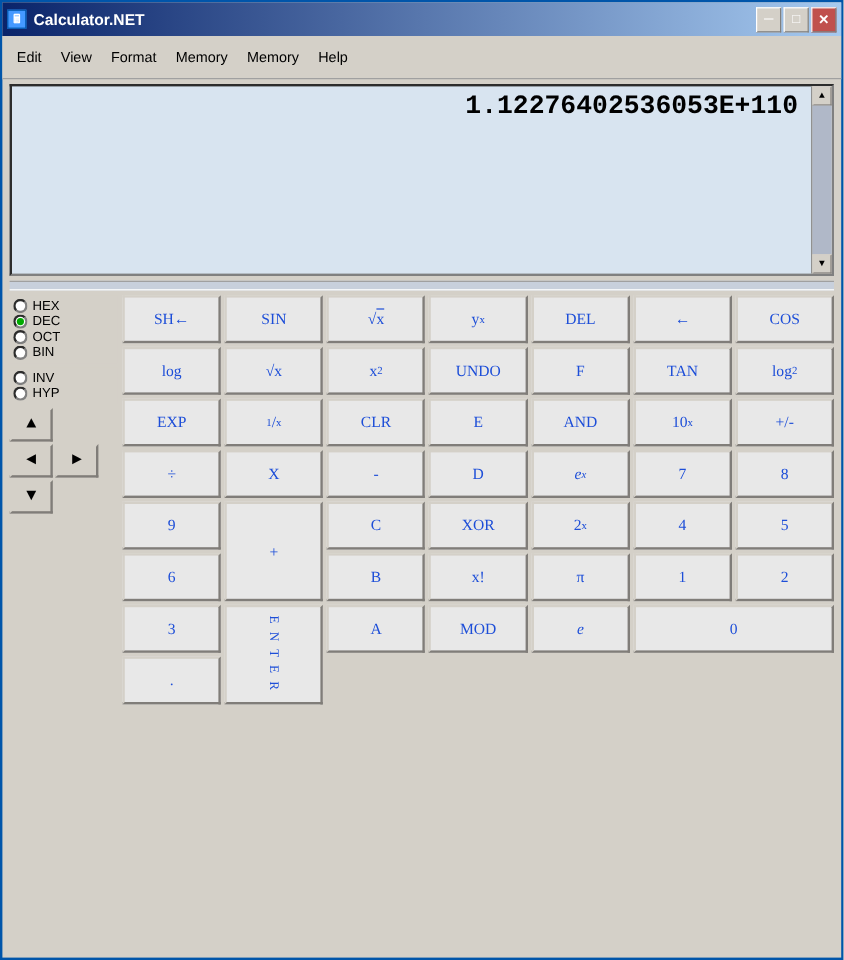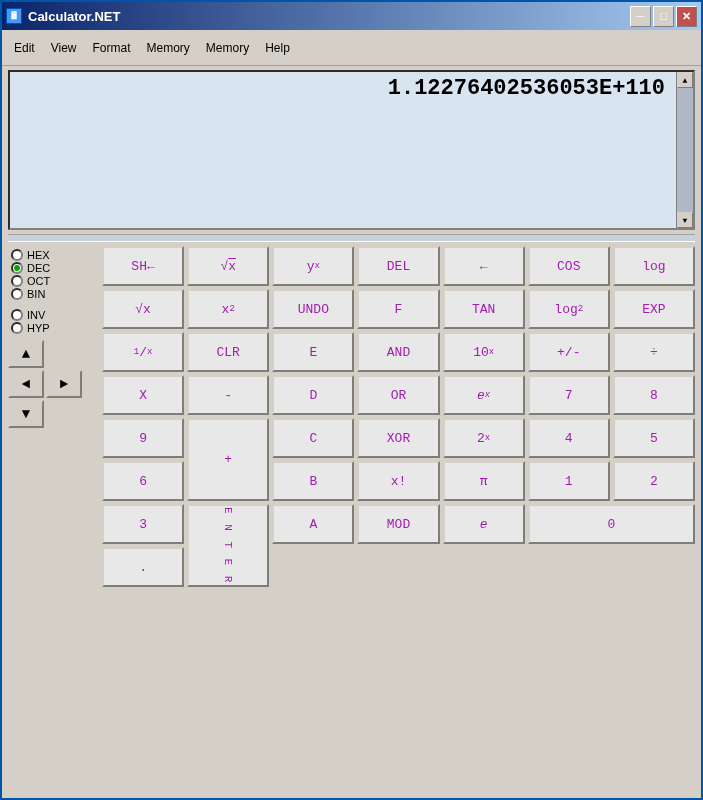--- a/index.html
+++ b/index.html
@@ -218,28 +218,28 @@
       flex: 1;
       display: flex;
       flex-direction: column;
       gap: 3px;
     }
 
     .calc-btn {
       height: 40px;
       background: #e8e8e8;
       border: 2px outset #d4d0c8;
-      font-family: Liberation Mono, monospace;
+      font-family: Liberation Serif, serif;
       font-size: 13px;
       cursor: pointer;
       display: flex;
       align-items: center;
       justify-content: center;
       white-space: nowrap;
-      color: #a21caf;
+      color: #1d4ed8;
     }
 
     .calc-btn.italic { font-style: italic; }
 
     .enter-btn {
       grid-row: span 2;
       height: 83px;
       writing-mode: vertical-rl;
       letter-spacing: 2px;
     }
@@ -326,20 +326,21 @@
           <div class="nav-btn">▼</div>
         </div>
       </div>
 
     </div>
 
     <div class="right-panel">
       <div style="display:grid; grid-template-columns: repeat(7,1fr); grid-template-rows: repeat(8,40px); gap:3px; flex:1;">
 
         <div class="calc-btn">SH←</div>
+        <div class="calc-btn">SIN</div>
         <div class="calc-btn">√<span style="text-decoration:overline">x</span></div>
         <div class="calc-btn">y<sup style="font-size:9px">x</sup></div>
         <div class="calc-btn">DEL</div>
         <div class="calc-btn">←</div>
 
         <div class="calc-btn">COS</div>
         <div class="calc-btn">log</div>
         <div class="calc-btn">√x</div>
         <div class="calc-btn">x<sup style="font-size:9px">2</sup></div>
         <div class="calc-btn">UNDO</div>
@@ -353,21 +354,20 @@
 
         <div class="calc-btn">E</div>
         <div class="calc-btn">AND</div>
         <div class="calc-btn">10<sup style="font-size:9px">x</sup></div>
         <div class="calc-btn">+/-</div>
         <div class="calc-btn">÷</div>
         <div class="calc-btn">X</div>
         <div class="calc-btn">-</div>
 
         <div class="calc-btn">D</div>
-        <div class="calc-btn">OR</div>
         <div class="calc-btn italic">e<sup style="font-size:9px">x</sup></div>
         <div class="calc-btn">7</div>
         <div class="calc-btn">8</div>
         <div class="calc-btn">9</div>
 
         <div class="calc-btn" style="grid-row: span 2; height:83px;">+</div>
 
         <div class="calc-btn">C</div>
         <div class="calc-btn">XOR</div>
         <div class="calc-btn">2<sup style="font-size:9px">x</sup></div>

